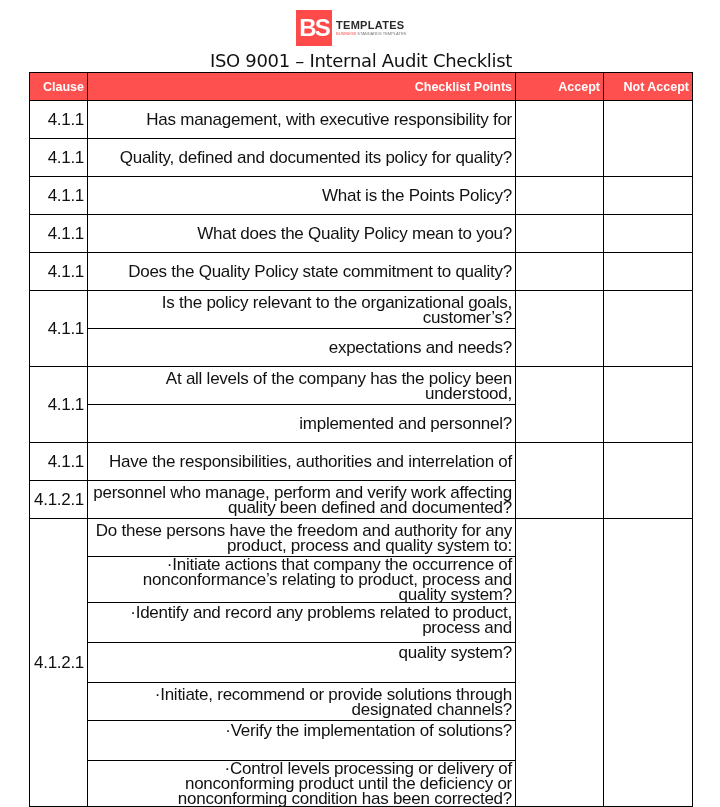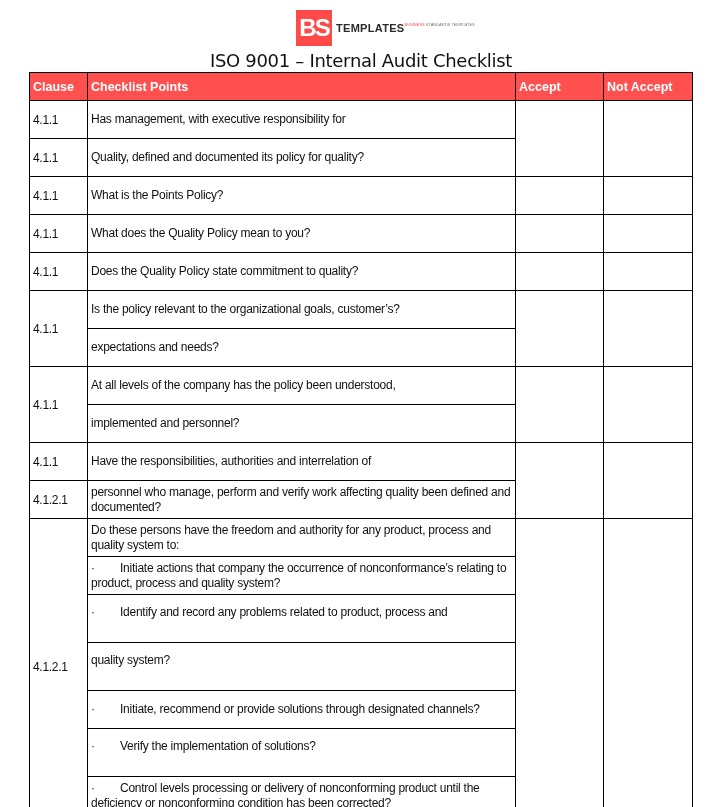--- a/index.html
+++ b/index.html
@@ -1,28 +1,28 @@
 <!DOCTYPE html>
 <html><head>
 <meta charset="utf-8">
 <style>
   html, body { margin: 0; padding: 0; background: #ffffff; }
   body { width: 720px; height: 807px; position: relative; overflow: hidden; font-family: "Liberation Sans", sans-serif; color: #111; }
   .logo { position: absolute; left: 296px; top: 9px; height: 38px; display: flex; align-items: center; }
   .logo-mark { width: 36px; height: 36px; background: #ff4a4a; border-radius: 0; color: #fff; font-weight: bold; font-size: 24px; display: flex; align-items: center; justify-content: center; letter-spacing: -2px; font-family: "Liberation Sans", sans-serif; }
-  .logo-text { margin-left: 4px; display: flex; flex-direction: row; }
+  .logo-text { margin-left: 4px; display: flex; flex-direction: column; }
   .logo-title { font-size: 11px; font-weight: bold; color: #2b2b2b; letter-spacing: 0.3px; line-height: 12px; }
   .logo-sub { font-size: 4px; color: #777; line-height: 6px; white-space: nowrap; }
   .logo-sub .red { color: #ff4a4a; }
   .doc-title { position: absolute; left: 0; width: 722px; top: 50px; text-align: center; font-size: 18px; color: #111; font-family: "DejaVu Sans", sans-serif; font-weight: normal; letter-spacing: -0.3px; }
   table.checklist { position: absolute; left: 29px; top: 72px; border-collapse: collapse; table-layout: fixed; width: 664px; }
-  table.checklist td, table.checklist th { border: 1px solid #000; padding: 0 3px; font-size: 12px; font-family: "Liberation Sans Narrow", "Liberation Sans", sans-serif; vertical-align: middle; }
-  table.checklist th { background: #ff5050; color: #fff; height: 27px; font-weight: bold; font-size: 12.5px; text-align: left; }
+  table.checklist td, table.checklist th { border: 1px solid #000; padding: 0 3px; font-size: 17px; font-family: "Liberation Sans Narrow", "Liberation Sans", sans-serif; vertical-align: middle; text-align: right; }
+  table.checklist th { background: #ff5050; color: #fff; height: 27px; font-weight: bold; font-size: 12.5px; text-align: right; }
   table.checklist td.pt { height: 37px; line-height: 15px; letter-spacing: -0.25px; }
-  table.checklist td.pt.top { vertical-align: top; padding-top: 10px; }
+  table.checklist td.pt.top { vertical-align: top; padding-top: 2px; }
   table.checklist td.cl { letter-spacing: -0.3px; }
   .bul { display: inline-block; width: 29px; }
   col.c1 { width: 58px; } col.c2 { width: 428px; } col.c3 { width: 88px; } col.c4 { width: 89px; }
 </style>
 </head>
 <body>
 
 <div class="logo">
   <div class="logo-mark">BS</div>
   <div class="logo-text">

